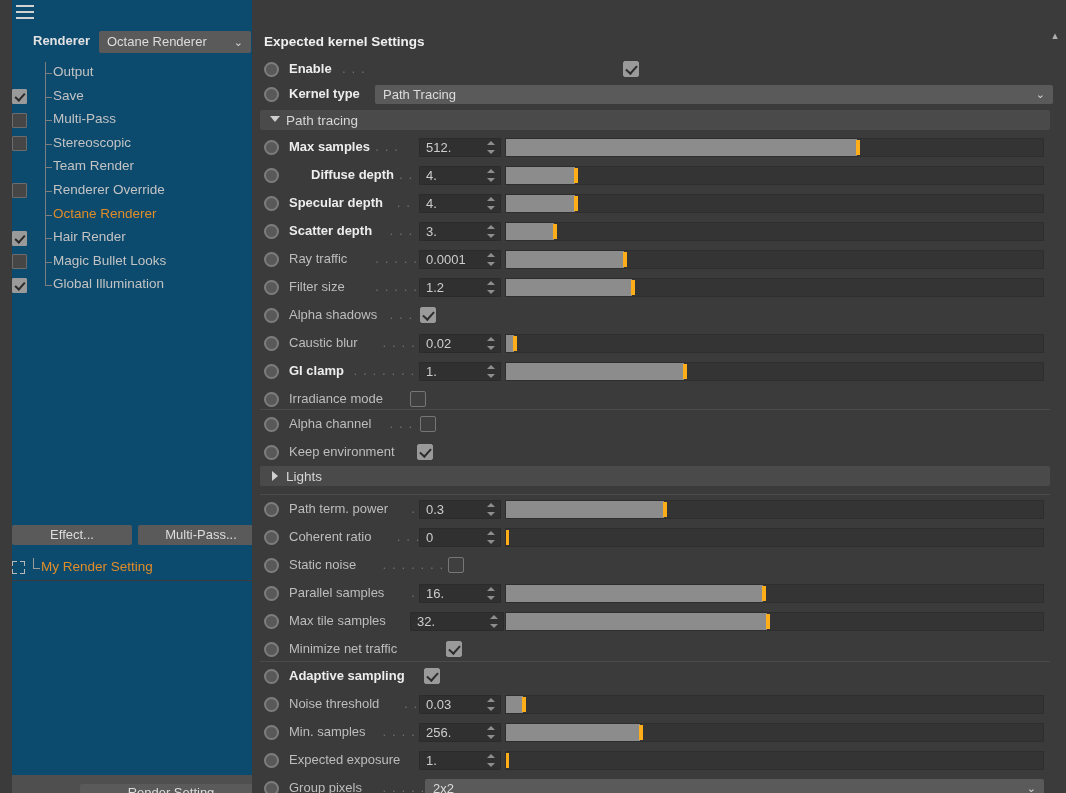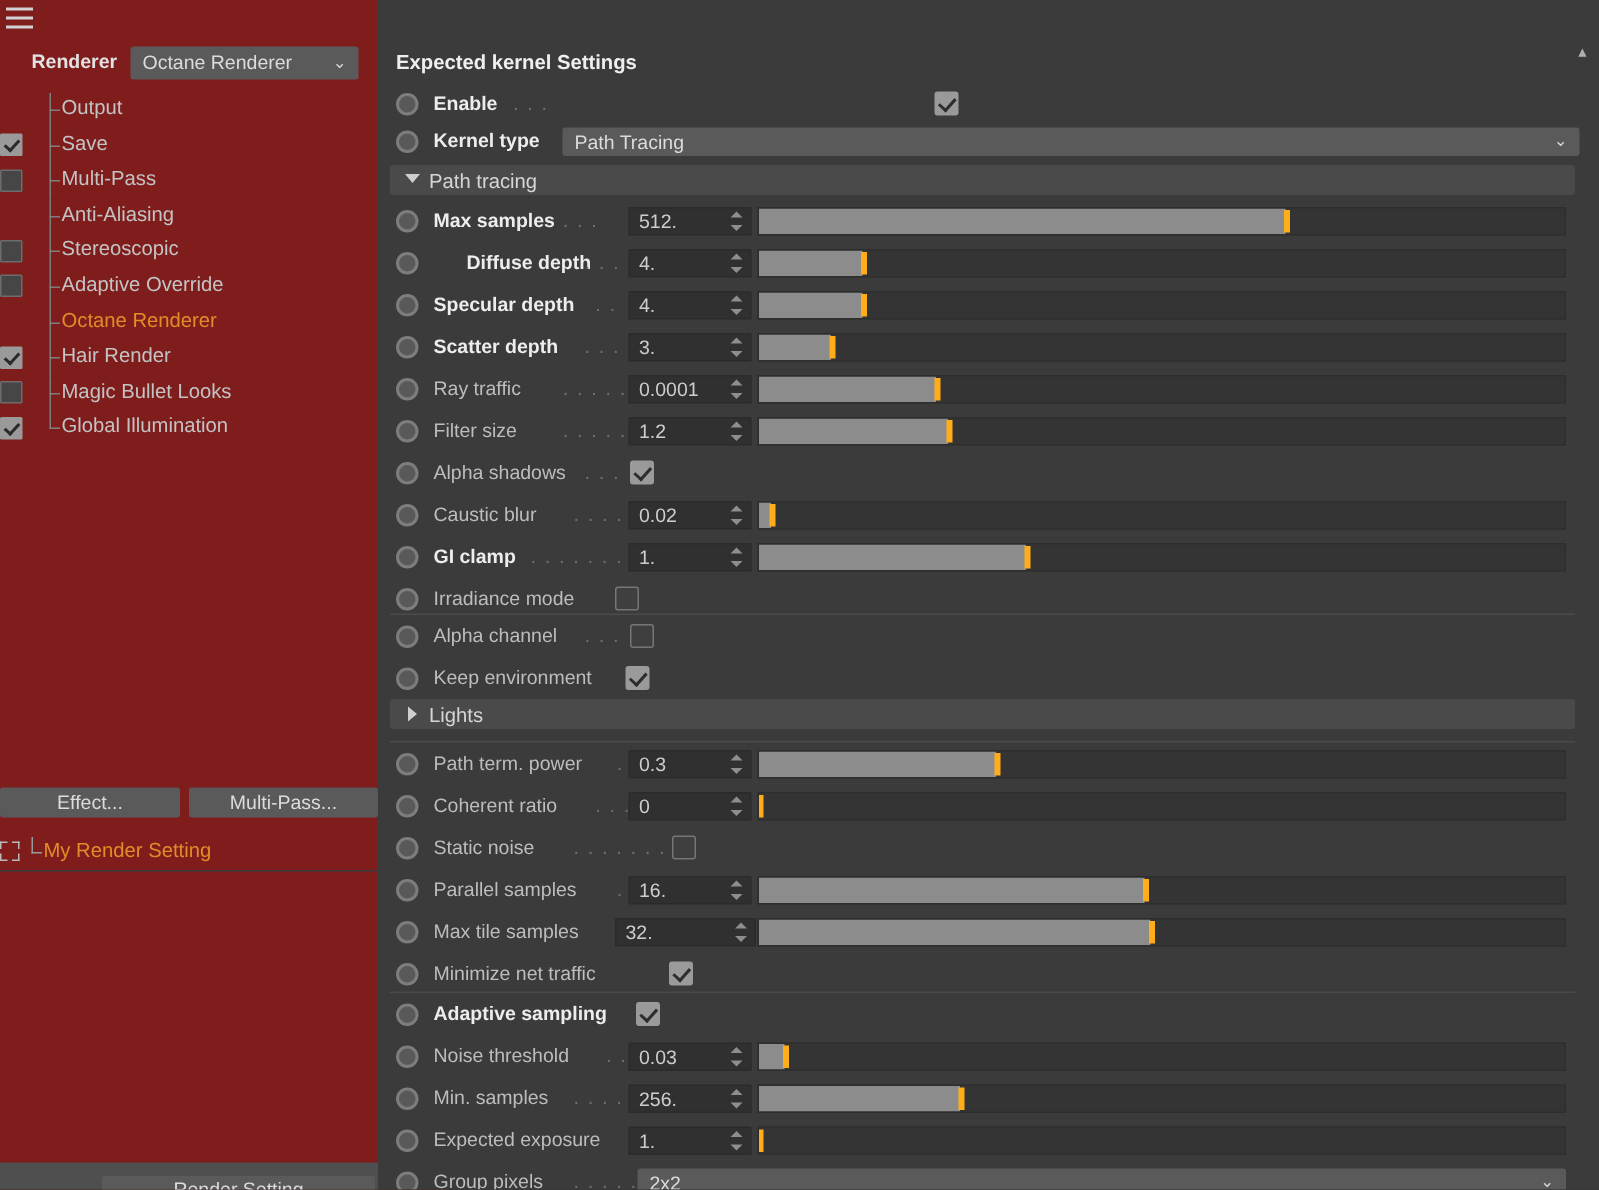--- a/index.html
+++ b/index.html
@@ -2,21 +2,21 @@
 <html><head>
 <meta charset="utf-8">
 <style>
   html,body{margin:0;padding:0;background:#3b3b3b;}
   body{
     width:1066px;height:793px;overflow:hidden;position:relative;
     font-family:"Liberation Sans","DejaVu Sans",sans-serif;
     font-size:13px;color:#c8c8c8;-webkit-font-smoothing:antialiased;
   }
   
-  #left-col{position:absolute;left:0;top:0;width:252px;height:793px;background:#7f1d1d;padding-left:48px;}
+  #left-col{position:absolute;left:12px;top:0;width:252px;height:793px;background:#0c4a6e;padding-left:48px;}
   #hamburger{position:absolute;left:4px;top:5px;width:18px;height:14px;cursor:pointer;}
   #hamburger i{display:block;height:2px;background:#d2d2d2;margin-bottom:4px;border-radius:0;}
   #renderer-row{position:absolute;left:0;top:31px;width:252px;height:22px;}
   #renderer-label{position:absolute;left:21px;top:2px;font-weight:bold;color:#e2e2e2;font-size:13px;}
   #renderer-select{
     position:absolute;left:87px;top:0px;width:152px;height:22px;background:#5a5a5a;
     border:none;border-radius:2px;color:#dcdcdc;font-size:13px;line-height:22px;
     padding-left:8px;box-sizing:border-box;cursor:pointer;
   }
   #renderer-select .chev{position:absolute;right:8px;top:0;line-height:22px;color:#d8d8d8;font-size:11px;}
@@ -147,35 +147,35 @@
         <div class="tree-dash"></div>
         <div class="tree-label">Save</div>
       </div>
       <div class="tree-row">
         <div class="tree-cb"></div>
         <div class="tree-stem"></div>
         <div class="tree-dash"></div>
         <div class="tree-label">Multi-Pass</div>
       </div>
       <div class="tree-row">
-        <div class="tree-stem"></div>
-        <div class="tree-dash"></div>
-        <div class="tree-label">Anti-Aliasing</div>
-      </div>
-      <div class="tree-row">
         <div class="tree-cb"></div>
         <div class="tree-stem"></div>
         <div class="tree-dash"></div>
         <div class="tree-label">Stereoscopic</div>
       </div>
       <div class="tree-row">
+        <div class="tree-stem"></div>
+        <div class="tree-dash"></div>
+        <div class="tree-label">Team Render</div>
+      </div>
+      <div class="tree-row">
         <div class="tree-cb"></div>
         <div class="tree-stem"></div>
         <div class="tree-dash"></div>
-        <div class="tree-label">Adaptive Override</div>
+        <div class="tree-label">Renderer Override</div>
       </div>
       <div class="tree-row">
         <div class="tree-stem"></div>
         <div class="tree-dash"></div>
         <div class="tree-label sel">Octane Renderer</div>
       </div>
       <div class="tree-row">
         <div class="tree-cb on"></div>
         <div class="tree-stem"></div>
         <div class="tree-dash"></div>

